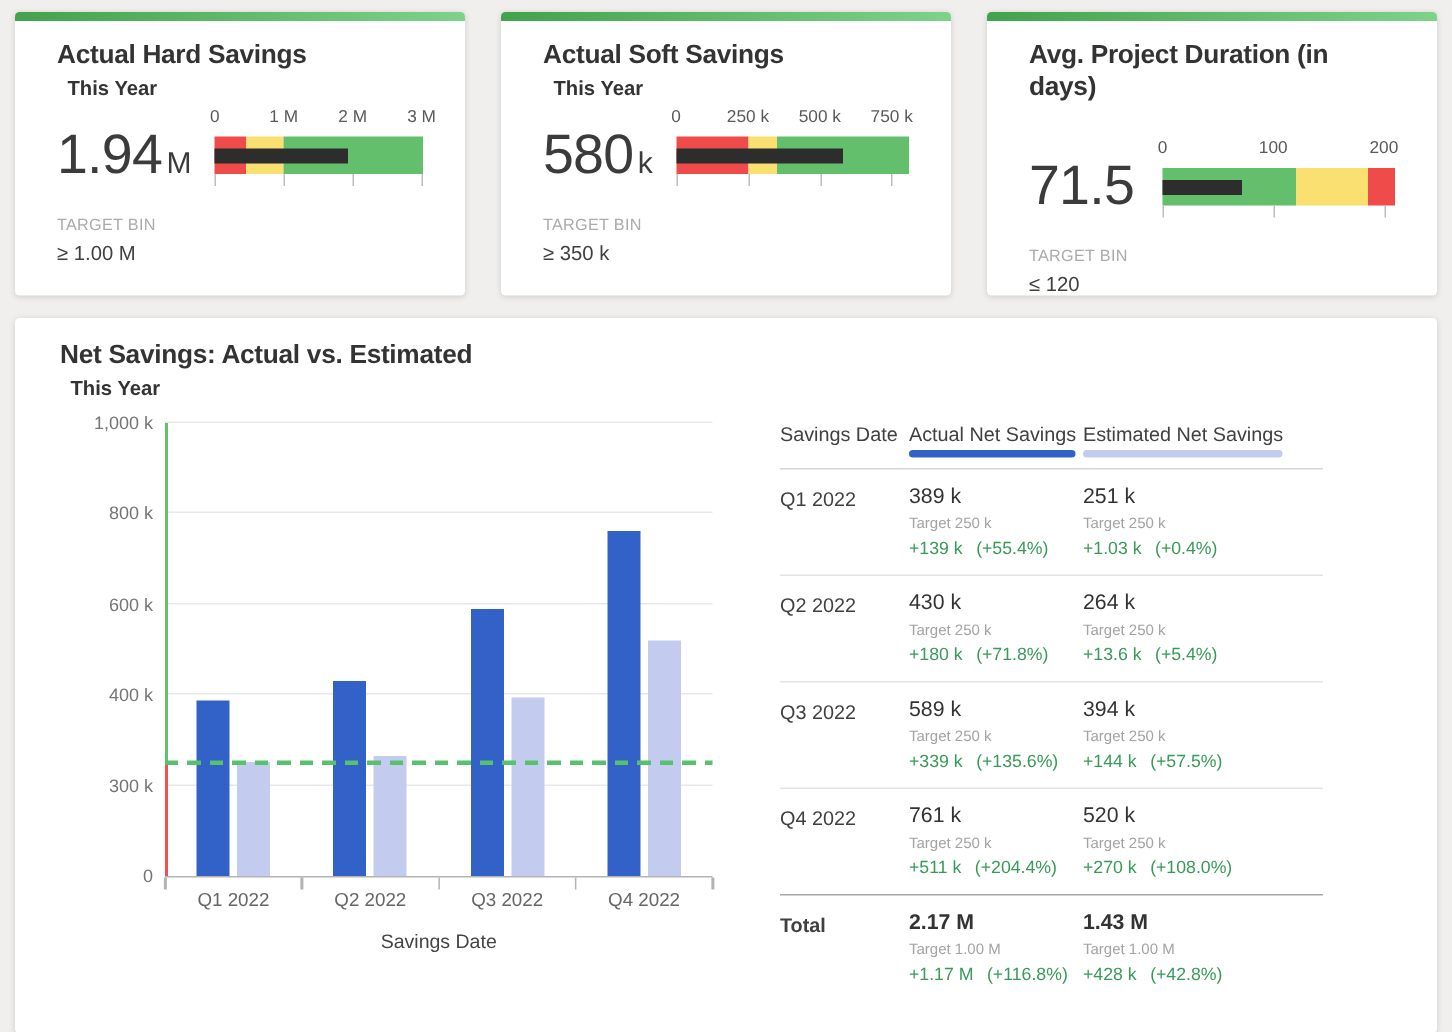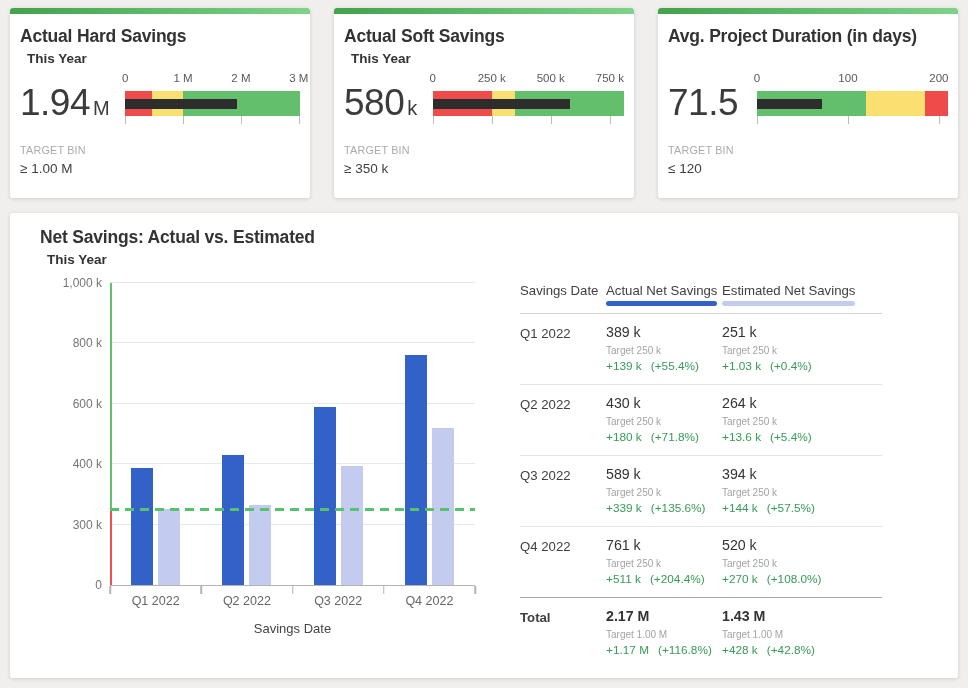--- a/index.html
+++ b/index.html
@@ -5,37 +5,37 @@
   * { margin:0; padding:0; box-sizing:border-box; }
   html,body { width:968px; height:688px; }
   body { background:#f0efee; font-family:"Liberation Sans", sans-serif; overflow:hidden; }
   .page { width:968px; height:688px; padding:8px 10px 10px; display:flex; flex-direction:column; }
 
   
   .kpi-row { display:flex; gap:24px; height:205px; }
   .card { background:#ffffff; border-radius:3px; box-shadow:0 1px 4px rgba(0,0,0,.14); }
   .kpi-card { flex:1; overflow:hidden; }
   .strip { height:6px; }
-  .kpi-body { padding:12px 10px 0; }
+  .kpi-body { padding:12px 28px 0; }
   .card-title { font-size:17.5px; font-weight:bold; color:#333; letter-spacing:-.2px; }
   .card-subtitle { font-size:13.5px; font-weight:bold; color:#333; margin:4px 0 0 7px; min-height:17px; }
   .kpi-content { display:flex; margin-top:4px; }
   .kpi-value { font-size:37px; color:#3b3b3b; margin-top:10px; white-space:nowrap; letter-spacing:-.5px; }
   .kpi-unit { font-size:20px; margin-left:3px; }
   .bullet { flex:1; margin-left:16px; position:relative; height:64px; min-width:120px; }
   .b-label { position:absolute; top:0; transform:translateX(-50%); font-size:11.5px; color:#595959; white-space:nowrap; }
   .b-band { position:absolute; left:0; right:0; top:19px; height:25px; }
   .b-seg { position:absolute; top:0; height:100%; }
   .b-tick { position:absolute; top:44px; width:1px; height:8px; background:#bdbdbd; }
   .b-measure { position:absolute; top:26.5px; left:0; height:10px; }
   .kpi-target-label { font-size:10.8px; color:#ababab; margin-top:8px; letter-spacing:.2px; }
   .kpi-target-value { font-size:13.5px; color:#404040; margin-top:5px; }
 
   
-  .main-panel { flex:1; margin-top:15px; padding:14px 20px 10px 30px; }
+  .main-panel { flex:1; margin-top:15px; padding:14px 20px 22px 30px; }
   .main-content { display:flex; }
   .chart-wrap { width:452px; position:relative; padding-top:14px; }
   .ylabels { position:absolute; left:-22px; top:14px; width:84px; height:302px; }
   .ylab { position:absolute; right:0; transform:translateY(50%); font-size:12px; color:#757575; white-space:nowrap; }
   .plot { position:relative; margin-left:70px; width:365px; height:302px; }
   .gridline { position:absolute; left:0; right:0; height:1px; background:#e8e8e8; }
   .axis-seg { position:absolute; left:0; width:2px; }
   .baseline { position:absolute; left:0; right:0; bottom:-1px; height:1.5px; background:#b3b3b3; }
   .btick { position:absolute; bottom:-9px; width:1.5px; height:8px; background:#b3b3b3; transform:translateX(-50%); }
   .cat { position:absolute; bottom:0; height:100%; width:25%; }

